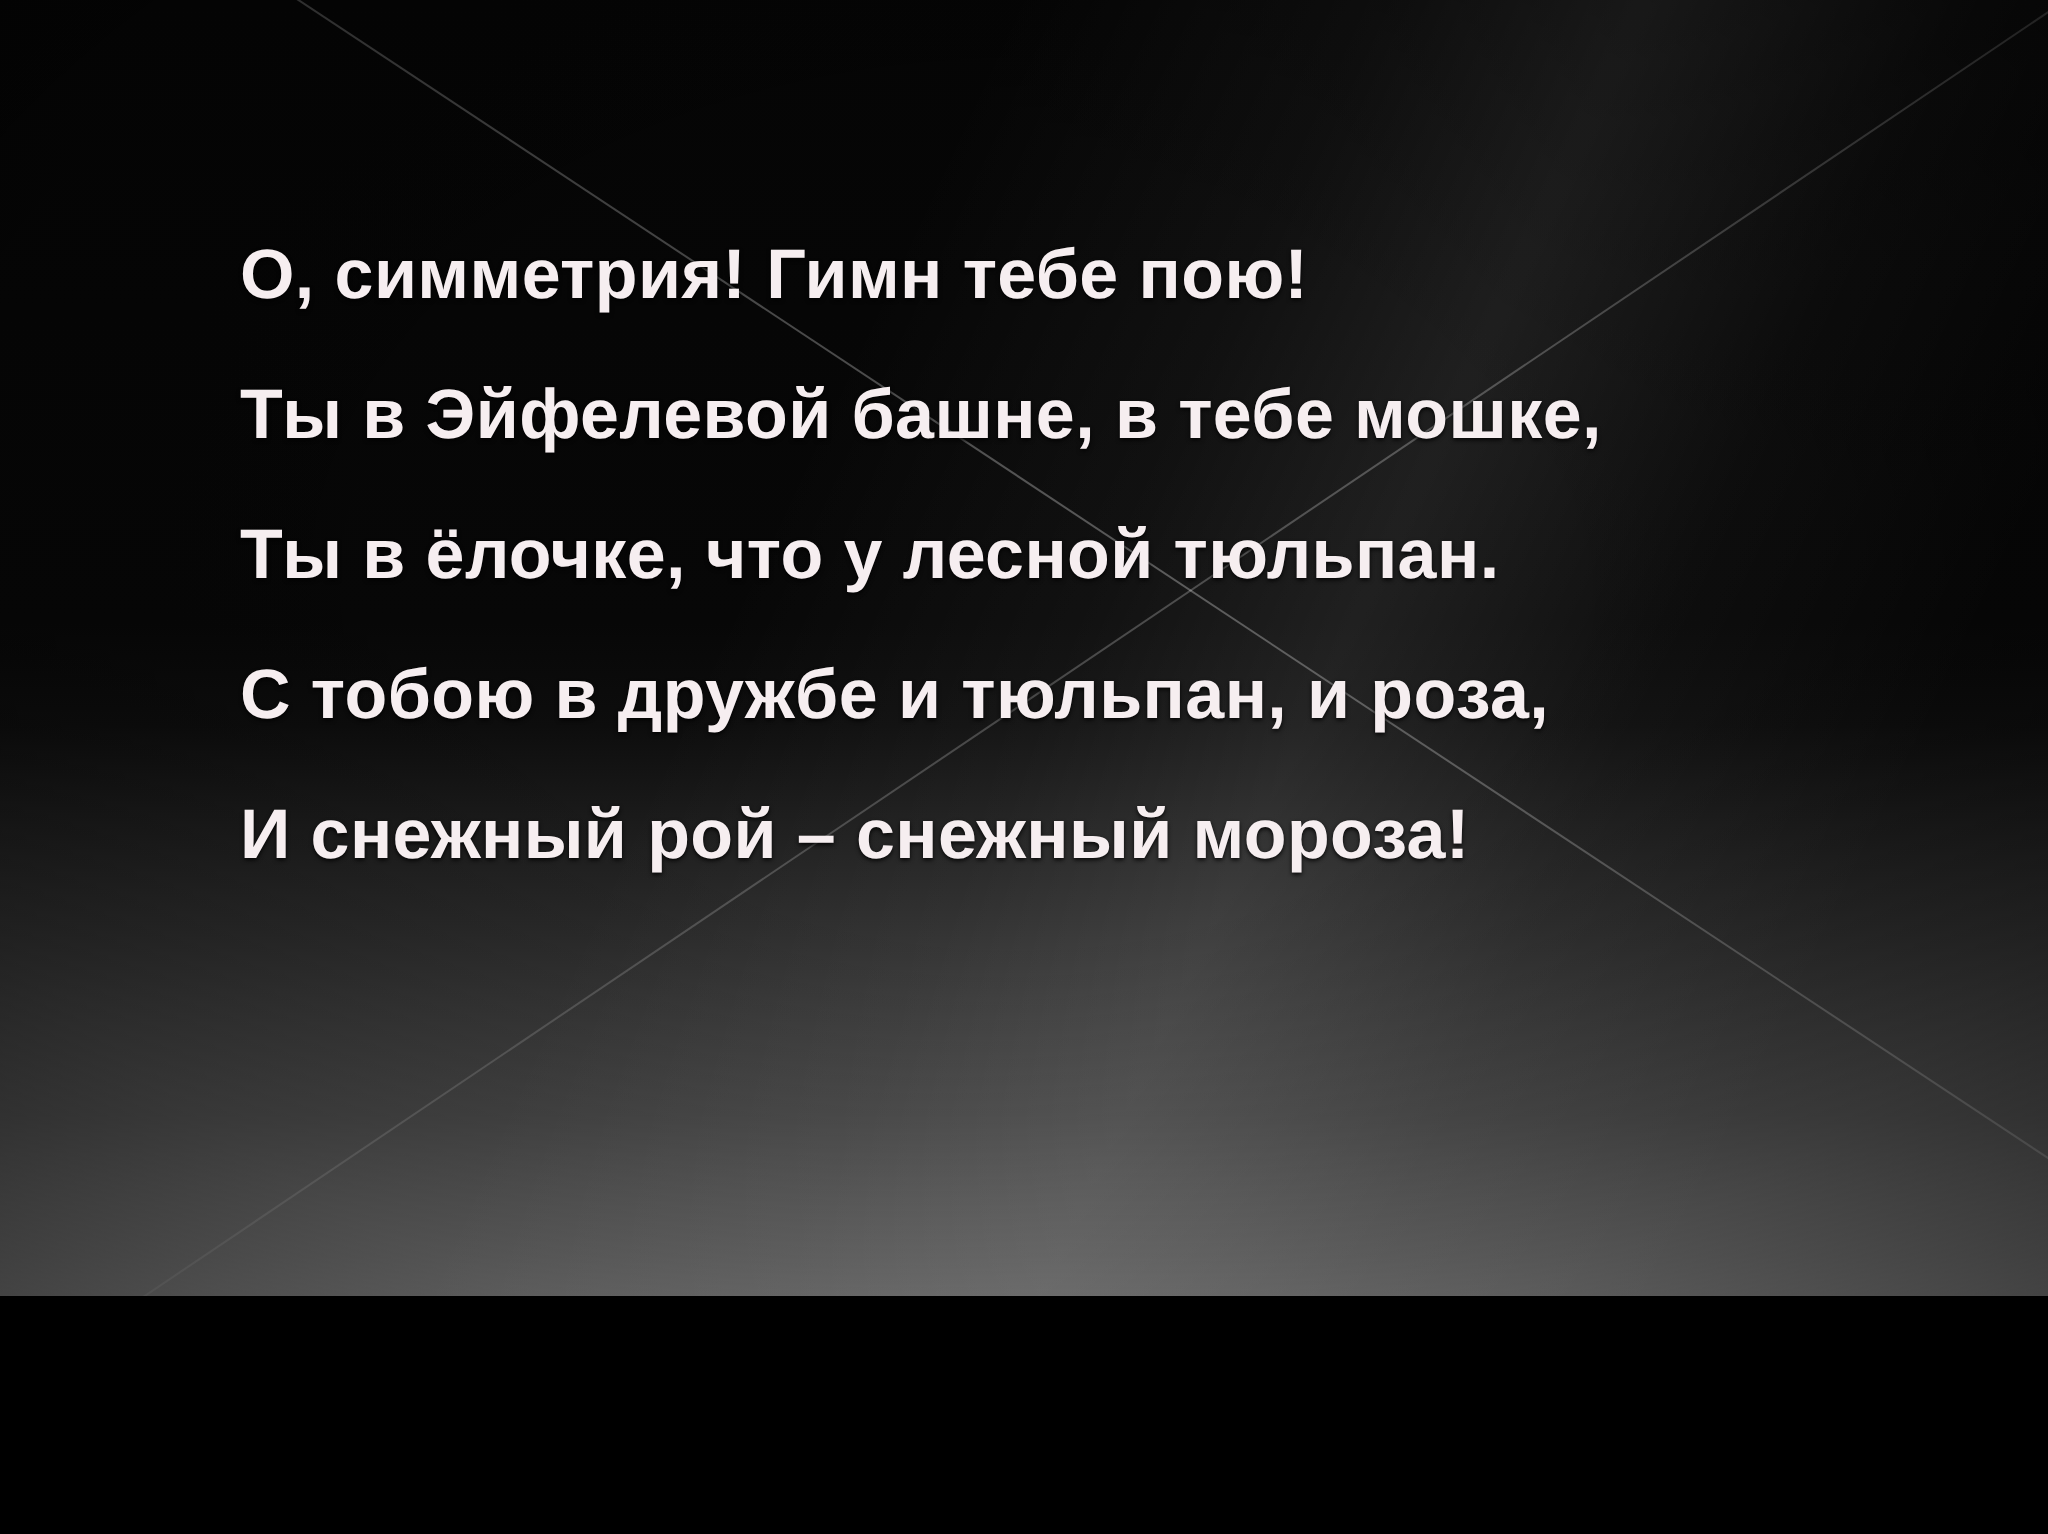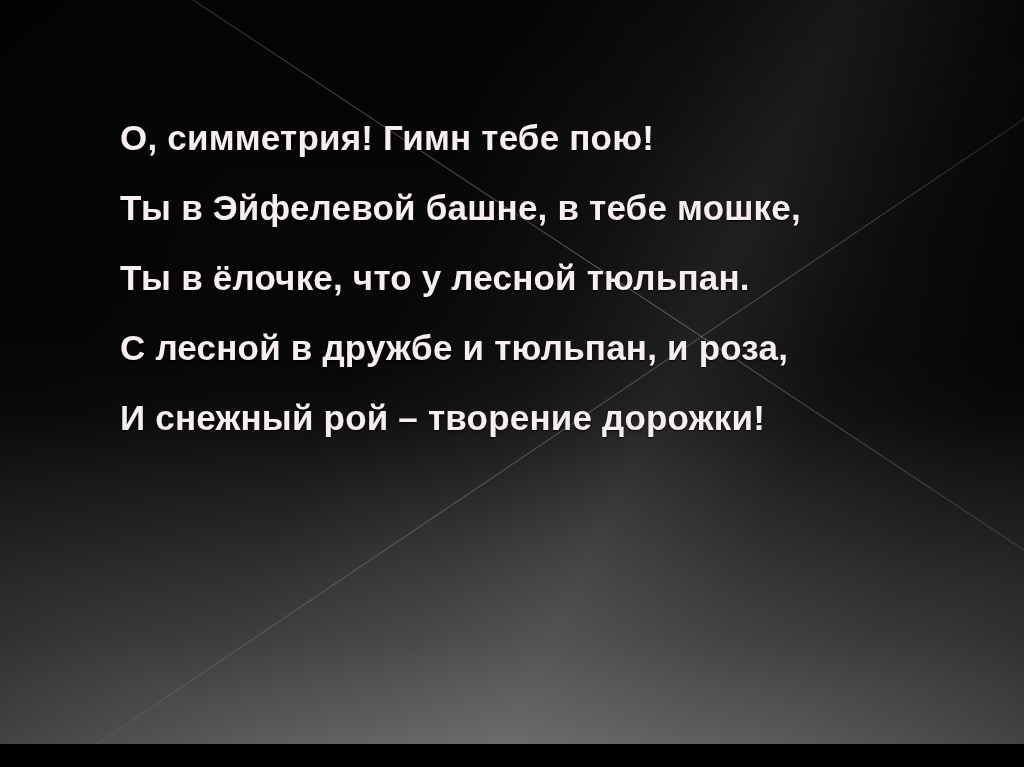--- a/index.html
+++ b/index.html
@@ -10,21 +10,21 @@
   body {
     width: 1024px;
     height: 767px;
     overflow: hidden;
     font-family: "Liberation Sans", sans-serif;
   }
 
   .slide {
     position: relative;
     width: 1024px;
-    height: 744px;
+    height: 648px;
     overflow: hidden;
     background: #0f766e;
   }
 
   
   .bg-base {
     position: absolute;
     inset: 0;
     background: linear-gradient(to bottom,
         #050505 0%,
@@ -122,16 +122,16 @@
   <div class="bg-base"></div>
   <div class="bg-diag-glow"></div>
   <div class="diag-line-a"></div>
   <div class="diag-line-b"></div>
   <div class="vignette"></div>
 
   <div class="content">
     <p class="poem-line">О, симметрия! Гимн тебе пою!</p>
     <p class="poem-line">Ты в Эйфелевой башне, в тебе мошке,</p>
     <p class="poem-line">Ты в ёлочке, что у лесной тюльпан.</p>
-    <p class="poem-line">С лесной в дружбе и тюльпан, и роза,</p>
-    <p class="poem-line">И снежный рой – творение дорожки!</p>
+    <p class="poem-line">С тобою в дружбе и тюльпан, и роза,</p>
+    <p class="poem-line">И снежный рой – снежный мороза!</p>
   </div>
 </div>
 
 </body></html>

